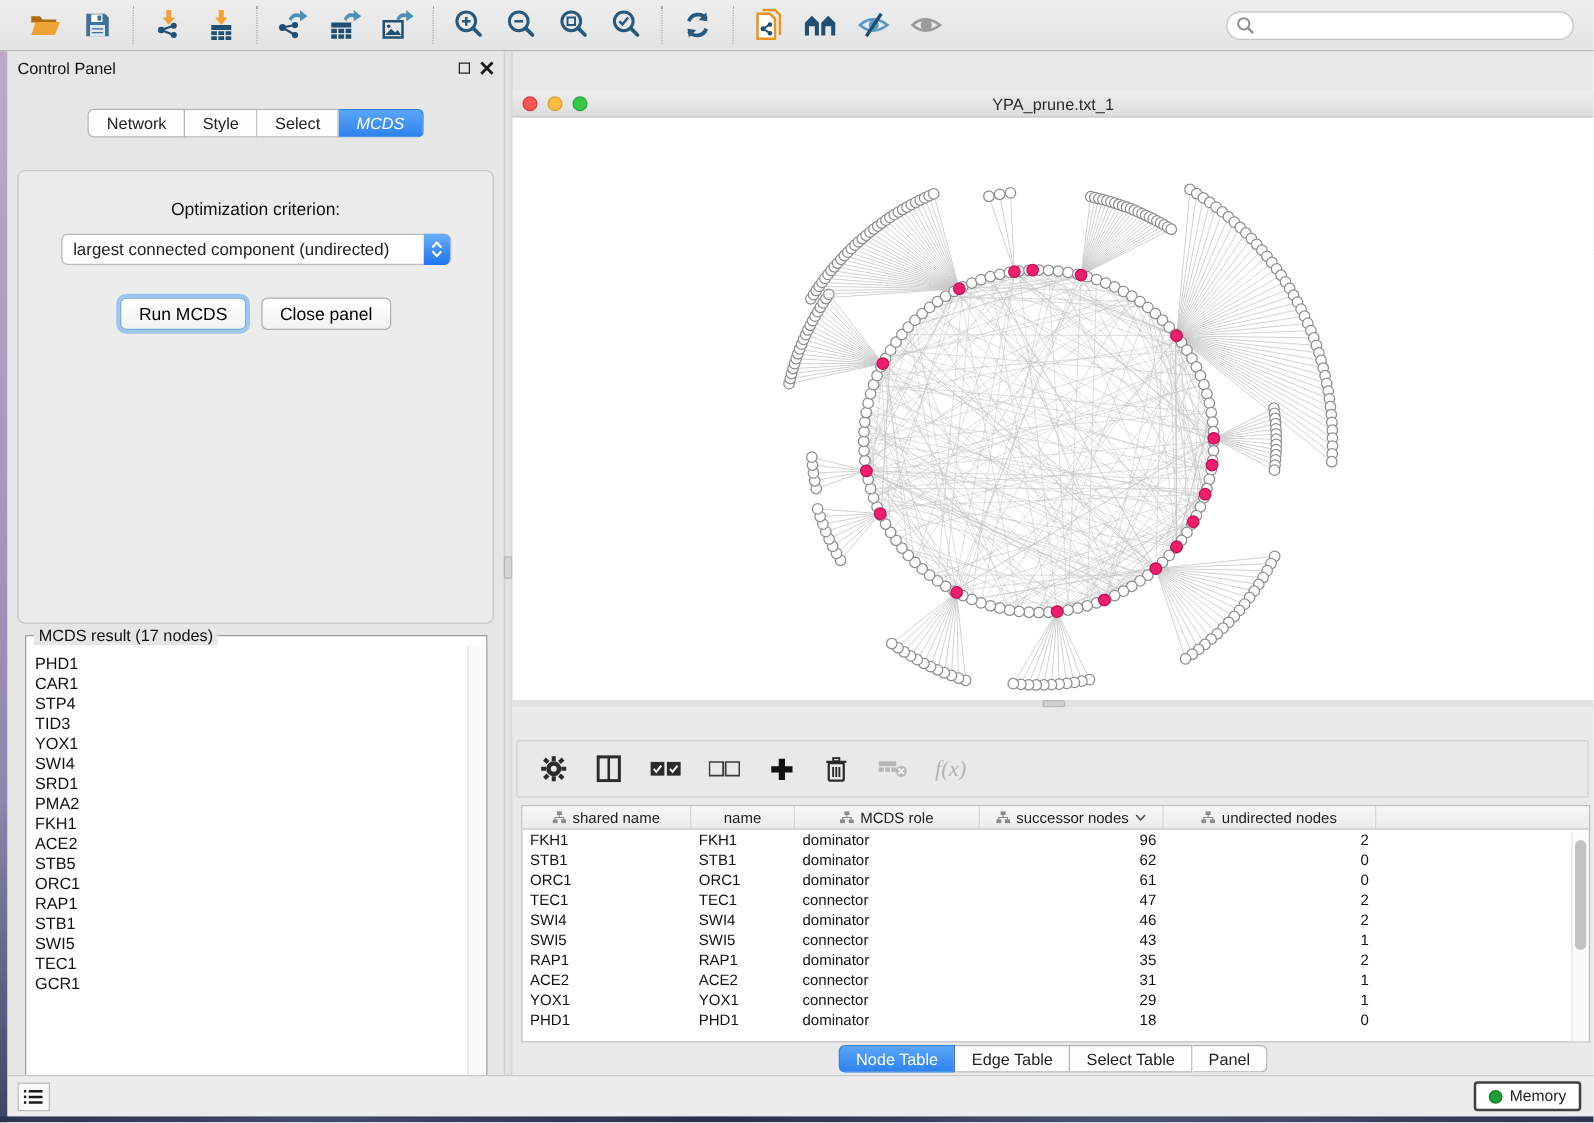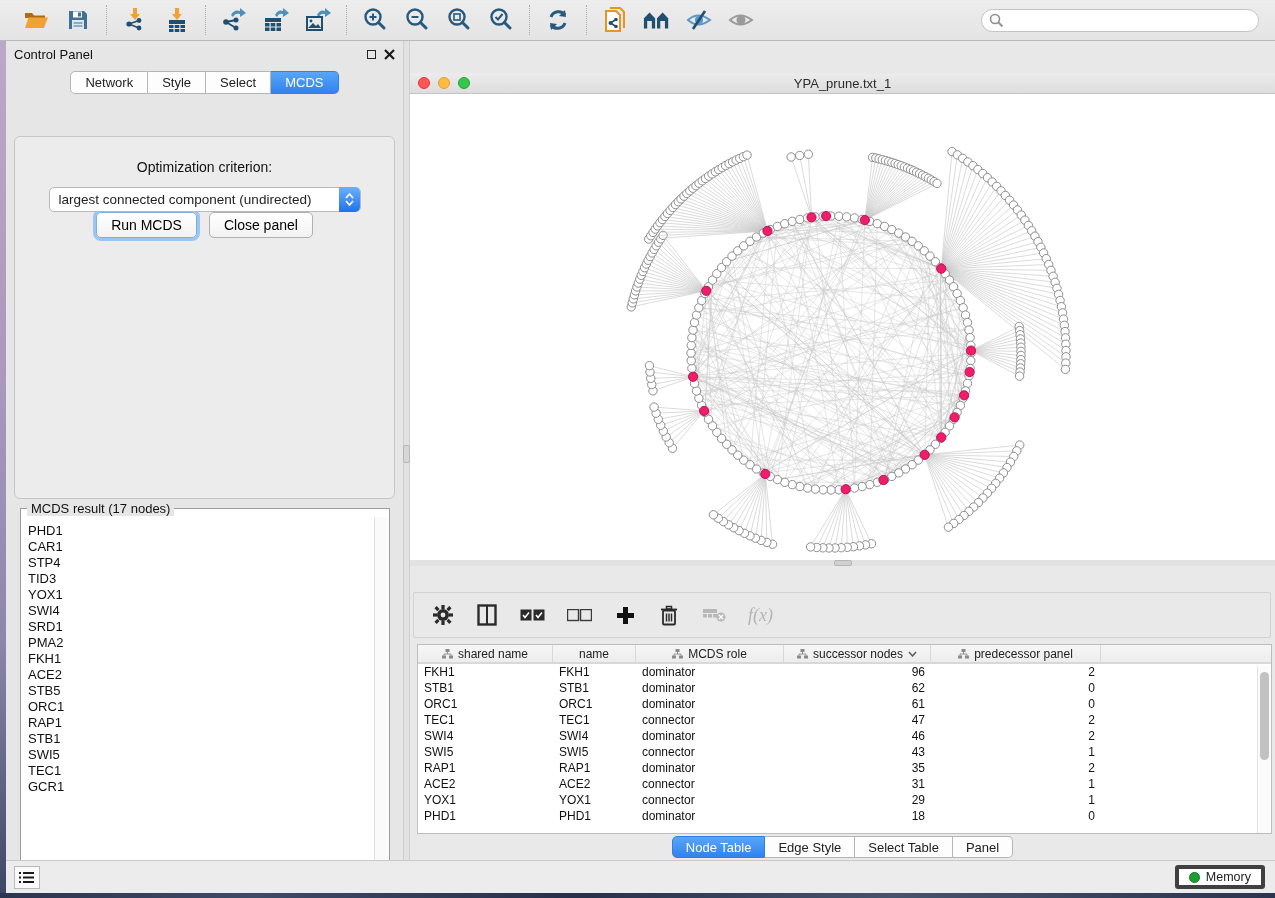--- a/index.html
+++ b/index.html
@@ -29,36 +29,36 @@
                 border-left:1px solid #cfcfcf; border-right:1px solid #cfcfcf; }
   .v-splitter .handle { position:absolute; left:-1px; top:404px; width:7px; height:18px; background:#d6d6d6;
                 border:1px solid #b5b5b5; border-radius:2px; }
 
   .panel-titlebar { height:26px; display:flex; align-items:center; padding:0 8px; }
   .panel-title { font-size:13px; color:#111; }
   .panel-btns { margin-left:auto; display:flex; align-items:center; gap:8px; }
   .float-box { width:9px; height:9px; border:1.5px solid #222; display:inline-block; cursor:pointer; }
 
   
-  .cp-tabs { display:flex; justify-content:center; margin-top:4px;text-align:right; }
+  .cp-tabs { display:flex; justify-content:center; margin-top:20px;text-align:right; }
   .cp-tab { padding:3px 14px; font-size:13px; background:#fdfdfd; border:1px solid #b5b5b5; border-left:none; cursor:pointer; }
   .cp-tab:first-child { border-left:1px solid #b5b5b5; border-radius:5px 0 0 5px; }
   .cp-tab:last-child { border-radius:0 5px 5px 0; }
-  .cp-tab.active { background:linear-gradient(#59a5f8,#2f83ee); border-color:#2f7fe4; color:#fff; }
+  .cp-tab.active { background:linear-gradient(#59a5f8,#2f83ee); border-color:#2f7fe4; color:#fff;font-style:italic; }
 
   .cp-inner { position:absolute; left:8px; top:95px; width:381px; height:363px; background:#ececec;
               border:1px solid #c6c6c6; border-radius:6px; }
   .opt-label { text-align:center; margin-top:22px; font-size:14px; color:#111; }
   .dropdown { position:relative; margin:12px auto 0; width:312px; height:25px; background:#fff;
               border:1px solid #b9b9b9; border-radius:5px; display:flex; align-items:center;
               padding-left:9px; font-size:13.5px; cursor:pointer; }
   .dd-stepper { position:absolute; right:0; top:-1px; width:21px; height:25px; border-radius:0 5px 5px 0;
               background:linear-gradient(#6cb0fb,#1d73ee); display:flex; flex-direction:column;
               align-items:center; justify-content:center; gap:1px; }
-  .btn-row { display:flex; justify-content:center; gap:12px; margin-top:0; }
+  .btn-row { display:flex; justify-content:center; gap:12px; margin-top:26px; }
   .push-btn { padding:4px 14px; font-size:14px; background:linear-gradient(#ffffff,#f2f2f2);
               border:1px solid #b0b0b0; border-radius:5px; cursor:pointer; }
   .push-btn.focus { box-shadow:0 0 0 3px #9cc5f2; border-color:#7aaede; }
 
   
   .result-group { position:absolute; left:14px; top:467px; width:370px; height:371px;
                   border:1px solid #9c9c9c; background:#fff; }
   .result-title { position:absolute; left:6px; top:-8px; background:#e6e6e6; padding:0 4px; font-size:13px; color:#111; }
   .result-list { position:absolute; left:1px; top:8px; width:352px; height:360px; overflow:hidden;
                   padding:6px 0 0 6px; }
@@ -101,21 +101,21 @@
   .tp-tab { padding:3px 13px; font-size:13px; background:#fdfdfd; border:1px solid #b5b5b5; border-left:none; cursor:pointer; height:22px; }
   .tp-tab:first-child { border-left:1px solid #b5b5b5; border-radius:5px 0 0 5px; }
   .tp-tab:last-child { border-radius:0 5px 5px 0; }
   .tp-tab.active { background:linear-gradient(#59a5f8,#2f83ee); border-color:#2f7fe4; color:#fff; }
 
   
   .status-bar { position:absolute; left:6px; top:860px; width:1269px; height:33px; background:#ececec;
                 border-top:1px solid #c9c9c9; }
   .status-list-btn { position:absolute; left:8px; top:5px; width:26px; height:23px; background:#fafafa;
                 border:1px solid #b9b9b9; display:flex; align-items:center; justify-content:center; cursor:pointer; }
-  .memory-btn { position:absolute; right:10px; top:4px; height:24px; background:#fff; border:4px solid #404040;
+  .memory-btn { position:absolute; right:10px; top:4px; height:24px; background:#fff; border:2px solid #404040;
                 border-radius:3px; display:flex; align-items:center; gap:6px; padding:0 10px; font-size:12.5px; cursor:pointer; }
   .mem-dot { width:11px; height:11px; border-radius:50%; background:#1d9e33; border:1px solid #157a26; }
 
   .tree-icon { width:11px; height:10px; }
 </style>
 </head>
 <body>
 
 <div class="screen">
   <div class="wp-left"></div>
@@ -1263,21 +1263,21 @@
         </div>
         <div class="nt-hcell" style="width:170px">
           <svg class="tree-icon" viewBox="0 0 11 10">
               <g fill="#8a8a8a">
                 <rect x="3.5" y="0" width="4" height="3"></rect>
                 <rect x="0" y="6.5" width="4" height="3"></rect>
                 <rect x="7" y="6.5" width="4" height="3"></rect>
               </g>
               <path d="M5.5 3 L5.5 5 M2 6.5 L2 5 L9 5 L9 6.5" stroke="#8a8a8a" fill="none" stroke-width="0.9"></path>
             </svg>
-          <span>predecessor panel</span>
+          <span>undirected nodes</span>
         </div>
         <div class="nt-hcell" style="flex:1; border-right:none;"></div>
       </div>
       <div class="nt-body">
         <div class="nt-row">
           <div class="nt-cell" style="width:135px">FKH1</div>
             <div class="nt-cell" style="width:83px">FKH1</div>
             <div class="nt-cell" style="width:148px">dominator</div>
             <div class="nt-cell num" style="width:147px">96</div>
             <div class="nt-cell num" style="width:170px">2</div>
@@ -1346,21 +1346,21 @@
             <div class="nt-cell num" style="width:170px">0</div>
         </div>
       </div>
       <div class="nt-scroll">
           <div class="nt-thumb"></div>
         </div>
     </div>
 
     <div class="tp-tabs">
       <div class="tp-tab active">Node Table</div>
-      <div class="tp-tab">Edge Style</div>
+      <div class="tp-tab">Edge Table</div>
       <div class="tp-tab">Select Table</div>
       <div class="tp-tab">Panel</div>
     </div>
   </div>
 
   <div class="status-bar">
     <div class="status-list-btn">
       <svg width="16" height="13" viewBox="0 0 16 13">
         <g stroke="#1a1a1a" stroke-width="2">
             <line x1="4" y1="2" x2="15" y2="2"></line>

